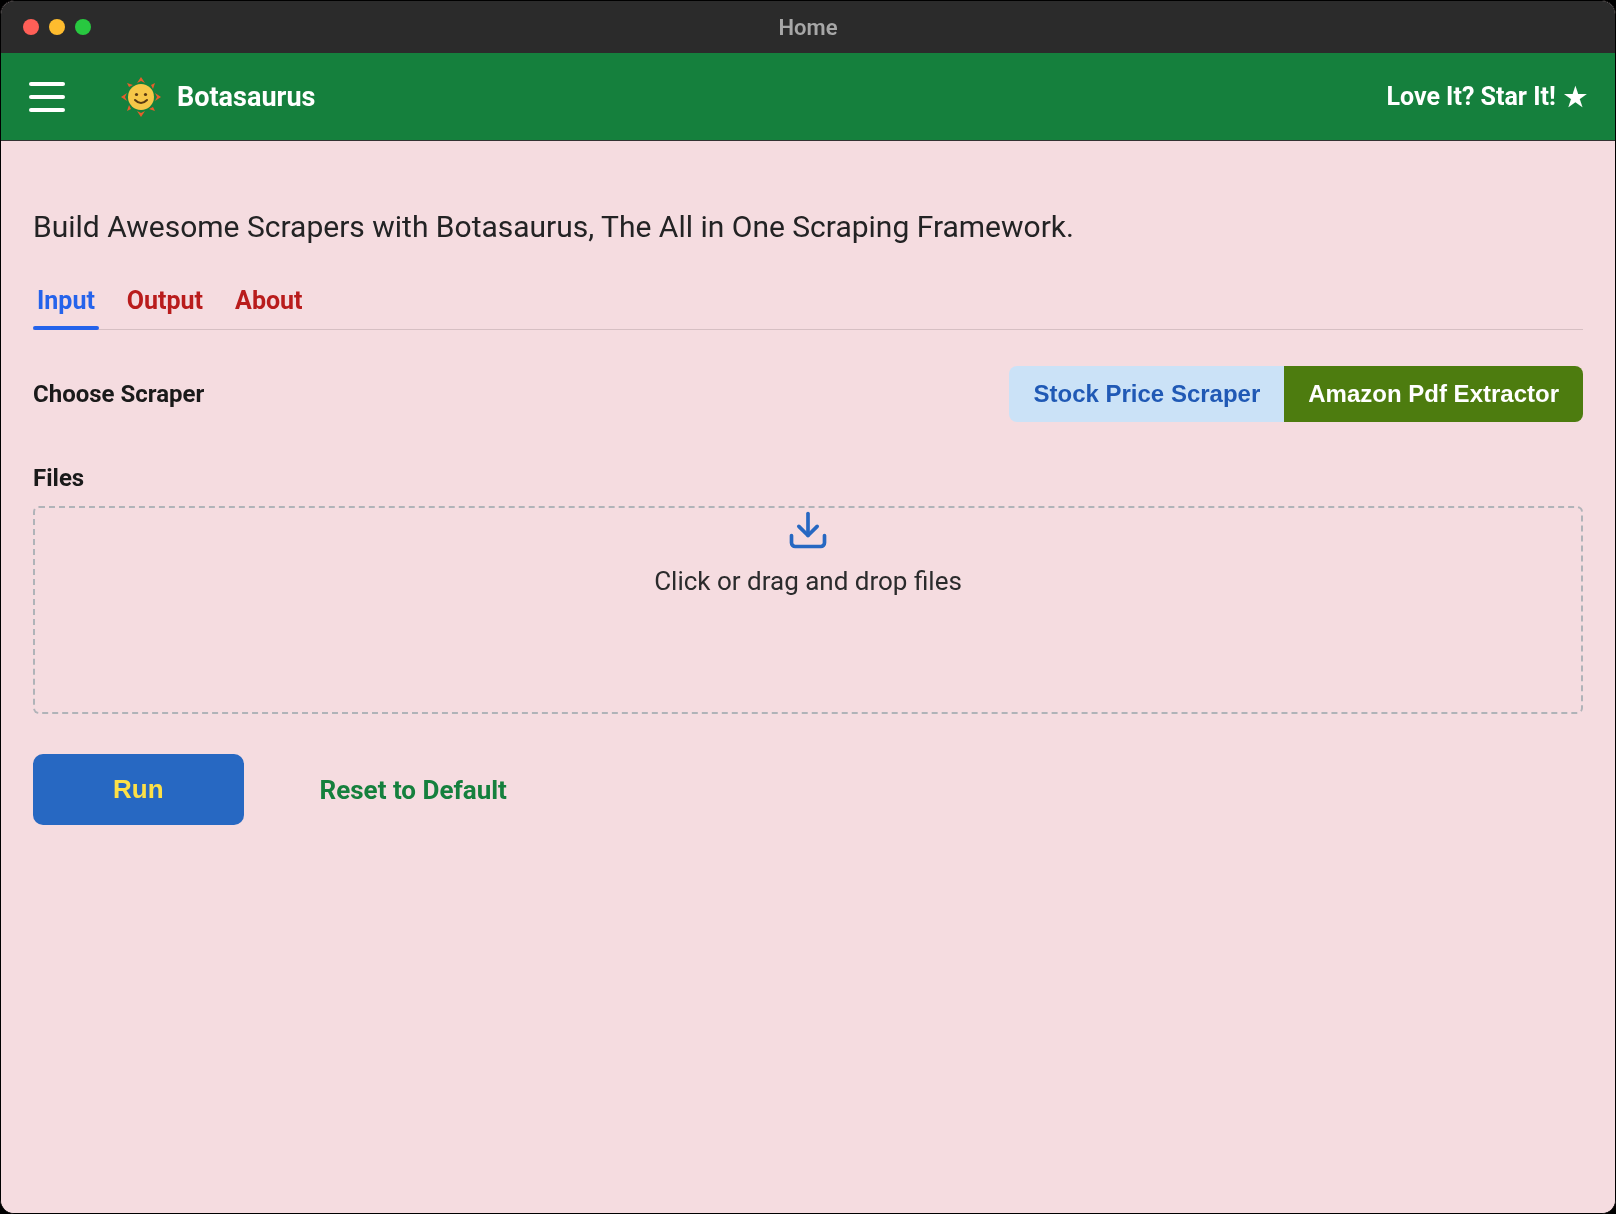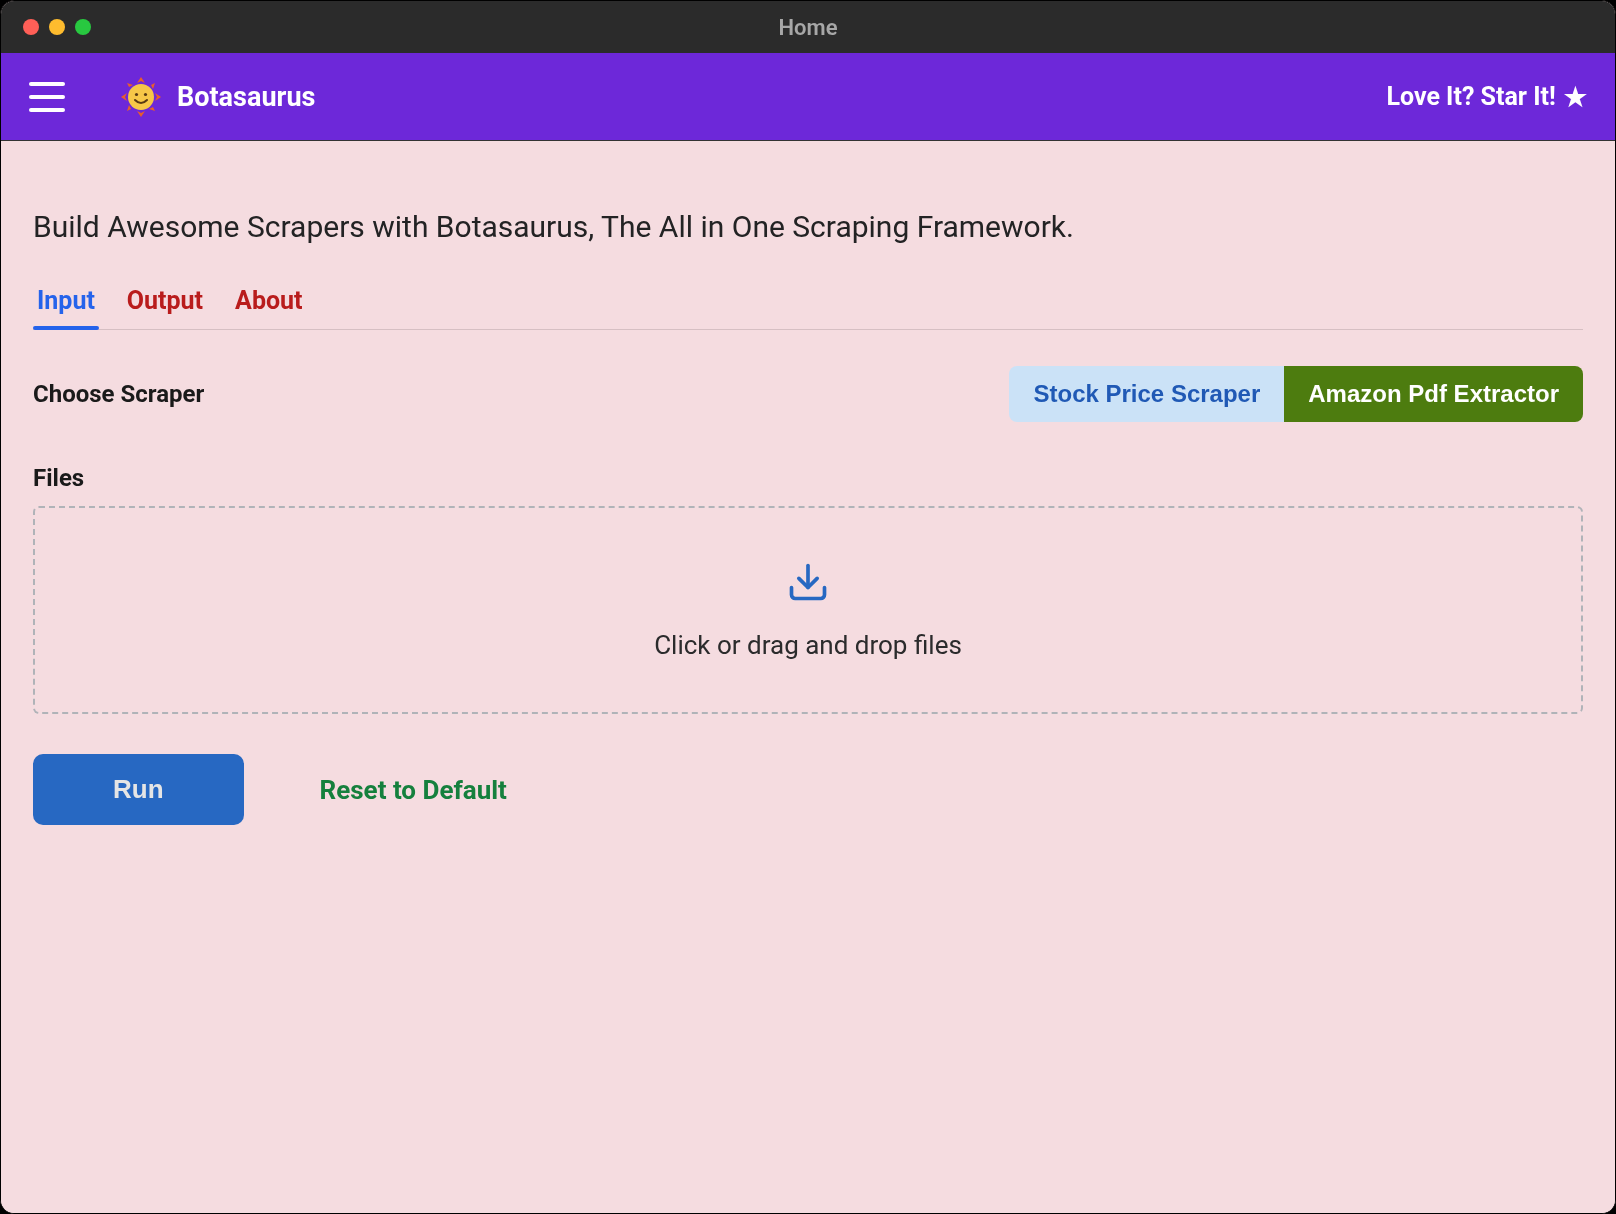--- a/index.html
+++ b/index.html
@@ -48,21 +48,21 @@
     .titlebar-title {
       position: absolute;
       left: 50%;
       transform: translateX(-50%);
       color: #a7a7a7;
       font-size: 22px;
       font-weight: 600;
     }
     .appbar {
       height: 88px;
-      background: #6d28d9;
+      background: #15803d;
       display: flex;
       align-items: center;
       padding: 0 28px;
       flex-shrink: 0;
       border-bottom: 1px solid #333;
     }
     .hamburger {
       width: 36px;
       height: 30px;
       display: flex;
@@ -187,41 +187,41 @@
       padding-top: 42px;
       padding-bottom: 14px;
     }
     .dropzone {
       border: 2px dashed #b0b3b8;
       border-radius: 6px;
       height: 208px;
       display: flex;
       flex-direction: column;
       align-items: center;
-      justify-content: center;
-      gap: 22px;
+      justify-content: flex-start;
+      gap: 10px;
       cursor: pointer;
     }
     .dropzone-text {
       font-size: 26px;
       color: #2b2b2c;
     }
     .upload-icon svg {
       width: 44px;
       height: 44px;
     }
     .action-row {
       display: flex;
       align-items: center;
       gap: 76px;
       padding-top: 40px;
     }
     .run-btn {
       background: #2768c2;
-      color: #e5e5e5;
+      color: #fde047;
       font-size: 26px;
       font-weight: 700;
       border: none;
       border-radius: 10px;
       padding: 20px 80px;
       cursor: pointer;
     }
     .reset-link {
       color: #15803d;
       font-size: 26px;

